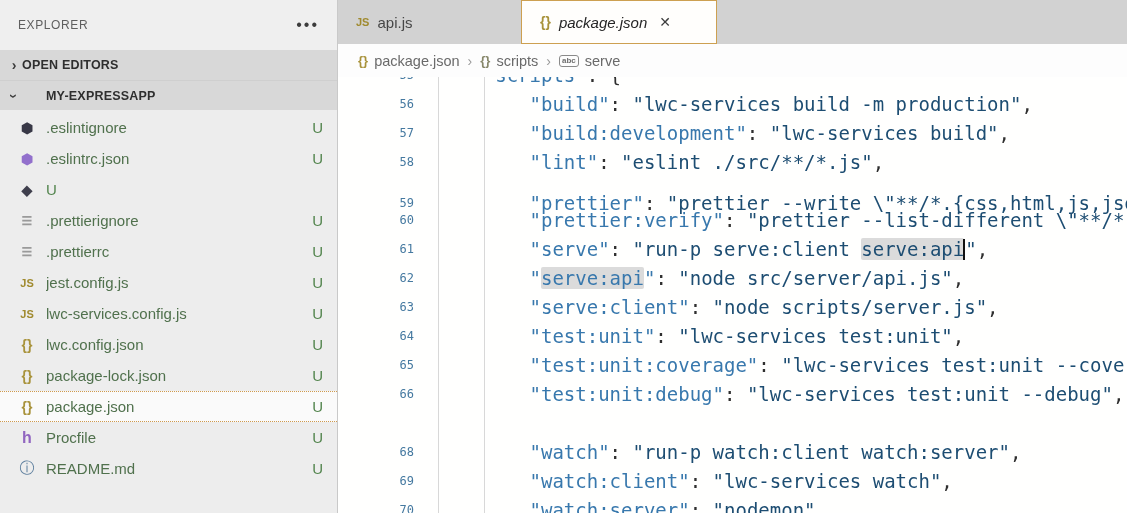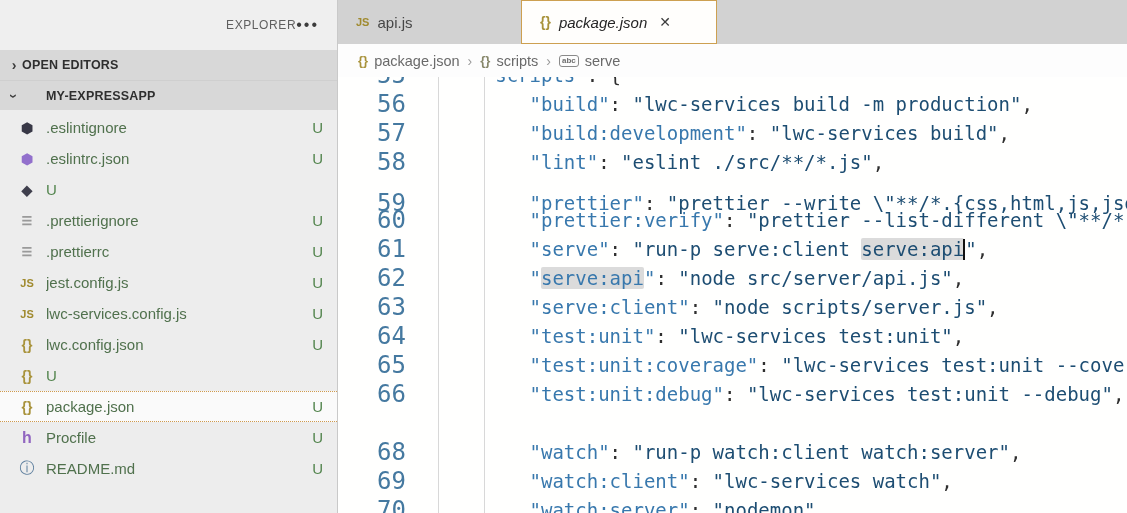--- a/index.html
+++ b/index.html
@@ -2,21 +2,21 @@
 <html><head>
 <meta charset="utf-8">
 <style>
   * { margin:0; padding:0; box-sizing:border-box; }
   html,body { background:#ffffff; }
   body { font-family:"Liberation Sans", sans-serif; }
   .app { position:relative; width:1127px; height:513px; overflow:hidden; background:#ffffff; display:flex; }
 
   
   .sidebar { position:relative; width:338px; height:513px; background:#ededed; border-right:1px solid #c9c9c9; flex:none; }
-  .sb-header { height:50px; display:flex; align-items:center; justify-content:flex-end; padding:0 18px; background:#efefef; }
+  .sb-header { height:50px; display:flex; align-items:center; justify-content:space-between; padding:0 18px; background:#efefef; }
   .sb-title { font-size:12px; color:#5f5f5f; letter-spacing:0.6px; }
   .sb-menu { font-size:16px; color:#3c3c3c; letter-spacing:2px; cursor:pointer; line-height:10px; }
   .section-row { height:30px; display:flex; align-items:center; background:#d8d8d8; padding-left:6px; cursor:pointer; }
   .section-row + .section-row { border-top:1px solid #cfcfcf;gap:24px; }
   .chev { width:16px; font-size:14px; color:#3c3c3c; display:inline-block; text-align:center; font-weight:bold; }
   .chev.expanded { transform:rotate(90deg); }
   .section-label { font-size:12.5px; font-weight:bold; color:#2f2f2f; letter-spacing:0.2px; }
   .file-list { position:absolute; top:112px; left:0; right:0; }
   .file-row { height:31px; display:flex; align-items:center; padding-left:16px; padding-right:14px; cursor:pointer; }
   .file-row.selected { background:#fafafa; border-top:1px dotted #cf9a4e; border-bottom:1px dotted #cf9a4e; }
@@ -50,21 +50,21 @@
   .bc-icon.braces2 { color:#87876a; font-size:13px; }
   .bc-abc { display:inline-block; border:1px solid #8a8a8a; border-radius:3px; font-size:8px; color:#6f6f6f; padding:1px 2px; line-height:8px; margin-right:6px; font-weight:bold; }
   .bc-label { font-size:14.5px; color:#6a6a6a; }
   .bc-sep { font-size:14px; color:#9a9a9a; margin:0 8px; }
 
   .code { position:absolute; top:77px; left:0; right:0; bottom:0; background:#fffffe; overflow:hidden; font-family:"DejaVu Sans Mono", monospace; }
   .guide { position:absolute; top:0; bottom:0; width:1px; background:#d8d8d8; }
   .guide.g1 { left:100px; }
   .guide.g2 { left:146px; }
   .line { position:absolute; left:0; right:0; height:29px; }
-  .num { position:absolute; left:0; width:68px; text-align:right; font-size:24px; line-height:29px; color:#4579a0;padding-left:32px; }
+  .num { position:absolute; left:8px; width:68px; text-align:right; font-size:12px; line-height:29px; color:#4579a0;padding-left:32px; }
   .txt { position:absolute; left:100px; right:0; font-size:19px; line-height:29px; white-space:pre; }
   .tok-k { color:#3878ad; }
   .tok-v { color:#1d4d72; }
   .tok-p { color:#2f2f2f; }
   .tok-i { color:#2f2f2f; }
   .hl { background:#dbdbdb; border-radius:2px; }
   .caret { display:inline-block; width:2px; height:21px; background:#111; vertical-align:middle; margin:0 0 3px -1px; }
 </style>
 </head>
 <body>
@@ -127,20 +127,21 @@
   </div>
 
   <div class="file-row">
     <span class="fi fi-json">{}</span>
     <span class="file-name">lwc.config.json</span>
     <span class="badge">U</span>
   </div>
 
   <div class="file-row">
     <span class="fi fi-json">{}</span>
+    <span class="file-name">package-lock.json</span>
     <span class="badge">U</span>
   </div>
 
   <div class="file-row selected">
     <span class="fi fi-json">{}</span>
     <span class="file-name">package.json</span>
     <span class="badge">U</span>
   </div>
 
   <div class="file-row">

